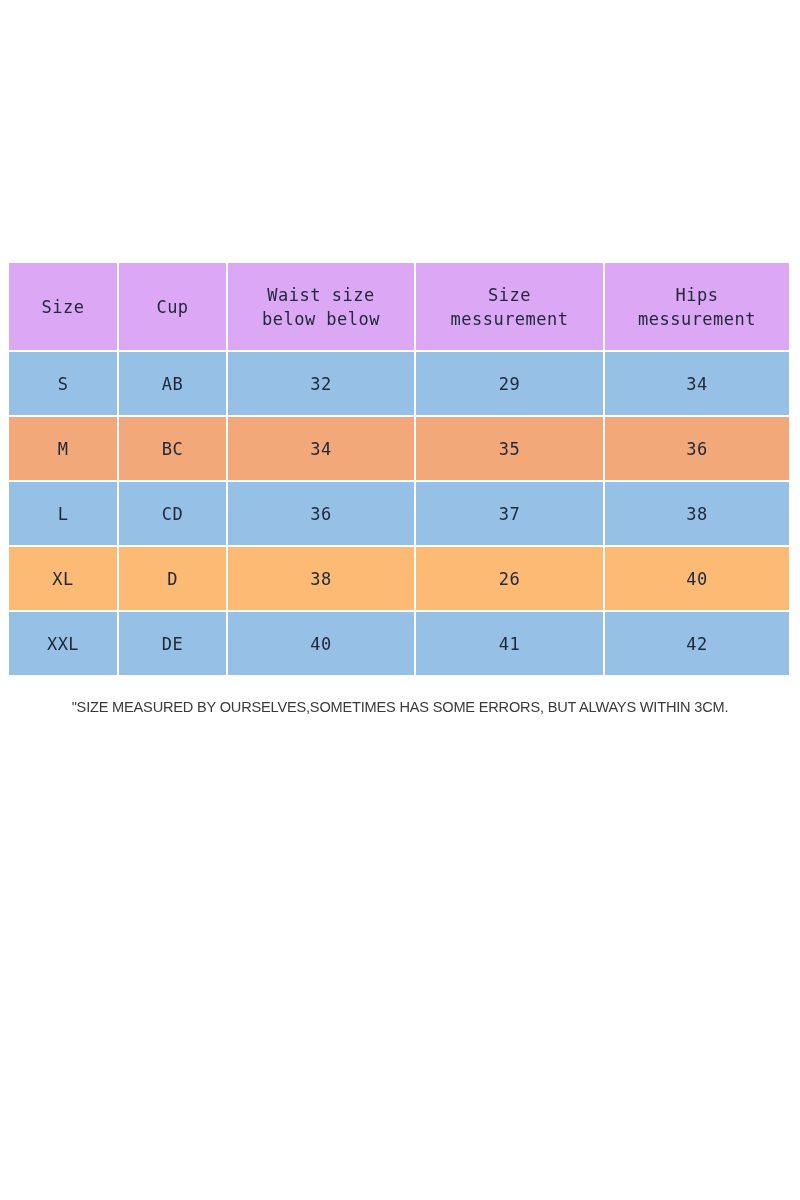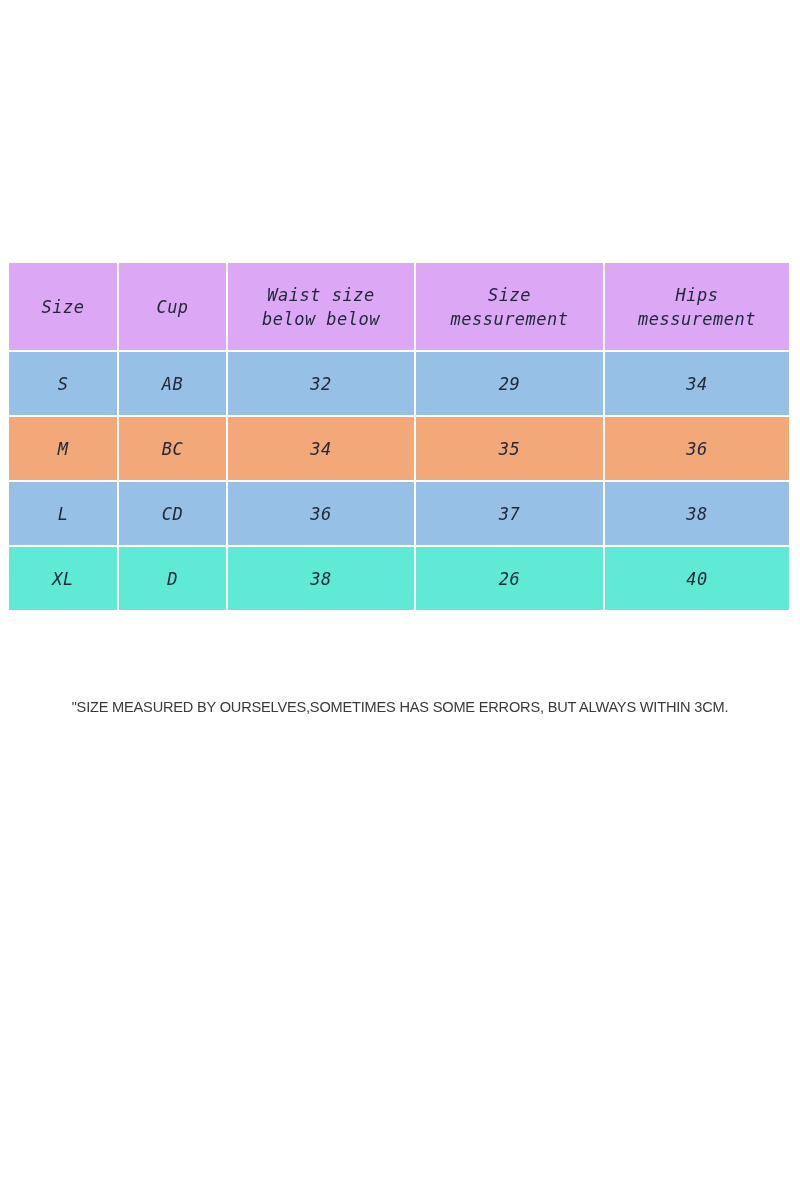--- a/index.html
+++ b/index.html
@@ -21,21 +21,20 @@
     height: 1200px;
     background: #ffffff;
   }
 
   
   .size-table-wrap {
     position: absolute;
     left: 9px;
     top: 263px;
     width: 782px;
-    font-style: italic;
   }
 
   table.size-table {
     width: 782px;
     border-collapse: separate;
     border-spacing: 2px 2px;
     margin: -2px 0 0 -2px;
     table-layout: fixed;
   }
 
@@ -71,21 +70,21 @@
   }
 
   tbody td {
     height: 63px;
     font-size: 17px;
     line-height: 20px;
   }
 
   tr.row-blue td   { background: #97c0e6; }
   tr.row-orange td { background: #f2a878; }
-  tr.row-peach td  { background: #5eead4; }
+  tr.row-peach td  { background: #fdba74; }
 
   
   .footer-note {
     position: absolute;
     left: 0;
     top: 696px;
     width: 800px;
     text-align: center;
     font-family: "Liberation Sans", sans-serif;
     font-size: 15.5px;
@@ -155,19 +154,26 @@
           <td>37</td>
           <td>38</td>
         </tr>
         <tr class="row-peach">
           <td>XL</td>
           <td>D</td>
           <td>38</td>
           <td>26</td>
           <td>40</td>
         </tr>
+        <tr class="row-blue">
+          <td>XXL</td>
+          <td>DE</td>
+          <td>40</td>
+          <td>41</td>
+          <td>42</td>
+        </tr>
       </tbody>
     </table>
   </div>
 
   <div class="footer-note">"SIZE MEASURED BY OURSELVES,SOMETIMES HAS SOME ERRORS, BUT ALWAYS WITHIN 3CM.</div>
 
 </div>
 
 </body></html>

